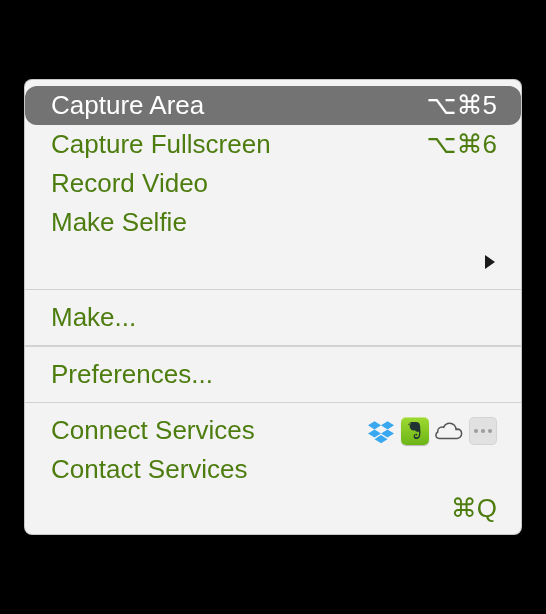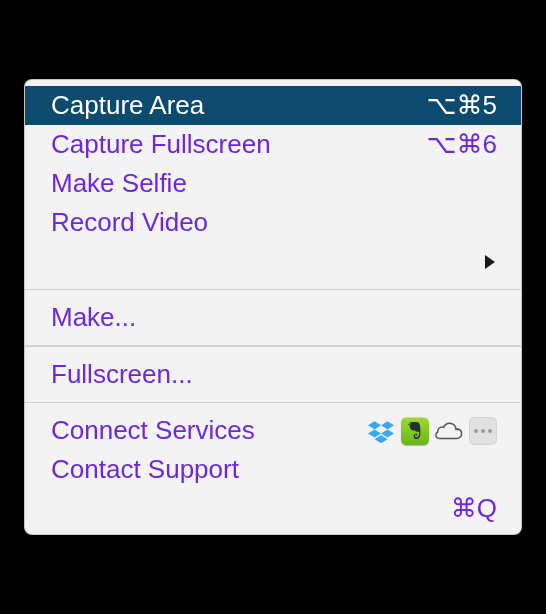--- a/index.html
+++ b/index.html
@@ -21,31 +21,32 @@
       padding-bottom: 6px;
       overflow: hidden;
     }
     .item {
       display: flex;
       align-items: center;
       height: 39px;
       padding-left: 26px;
       padding-right: 24px;
       font-size: 26px;
-      color: #6d28d9;
+      color: #4d7c0f;
       cursor: default;
     }
     .item .lbl { flex: 0 0 auto; }
     .item .spacer { flex: 1 1 auto; }
     .item .short { flex: 0 0 auto; font-size: 26px; }
     .item .chevron { flex: 0 0 auto; }
     .item .icons { flex: 0 0 auto; display: flex; gap: 6px; align-items: center; }
     .item.highlight {
-      background: #0c4a6e;
+      background: #737373;
       color: #fff;
+      border-radius: 12px;
     }
     .item.highlight .short { color: #fff; }
     .sep {
       height: 1.5px;
       background: #d2d2d2;
       margin: 8px 0;
     }
     .icon-box {
       width: 28px; height: 28px;
       display: inline-flex; align-items: center; justify-content: center;
@@ -84,25 +85,25 @@
     <span class="lbl">Capture Area</span>
     <span class="spacer"></span>
     <span class="short">⌥⌘5</span>
   </div>
   <div class="item">
     <span class="lbl">Capture Fullscreen</span>
     <span class="spacer"></span>
     <span class="short">⌥⌘6</span>
   </div>
   <div class="item">
-    <span class="lbl">Make Selfie</span>
+    <span class="lbl">Record Video</span>
     <span class="spacer"></span>
   </div>
   <div class="item">
-    <span class="lbl">Record Video</span>
+    <span class="lbl">Make Selfie</span>
     <span class="spacer"></span>
   </div>
   <div class="item">
     <span class="spacer"></span>
     <span class="chevron">
       <svg width="14" height="16" viewBox="0 0 14 16">
           <polygon points="2,1 12,8 2,15" fill="#1a1a1a"></polygon>
         </svg>
     </span>
   </div>
@@ -110,21 +111,21 @@
   <div class="sep"></div>
 
   <div class="item">
     <span class="lbl">Make...</span>
     <span class="spacer"></span>
   </div>
 
   <div class="sep"></div>
 
   <div class="item">
-    <span class="lbl">Fullscreen...</span>
+    <span class="lbl">Preferences...</span>
     <span class="spacer"></span>
   </div>
 
   <div class="sep"></div>
 
   <div class="item">
     <span class="lbl">Connect Services</span>
     <span class="spacer"></span>
     <span class="icons">
       <span class="icon-box svc-dropbox">
@@ -151,21 +152,21 @@
       <span class="svc-more">
         <span class="dots">
             <span></span>
             <span></span>
             <span></span>
           </span>
       </span>
     </span>
   </div>
   <div class="item">
-    <span class="lbl">Contact Support</span>
+    <span class="lbl">Contact Services</span>
     <span class="spacer"></span>
   </div>
   <div class="item">
     <span class="spacer"></span>
     <span class="short">⌘Q</span>
   </div>
 
 </div>
 
 </body></html>

